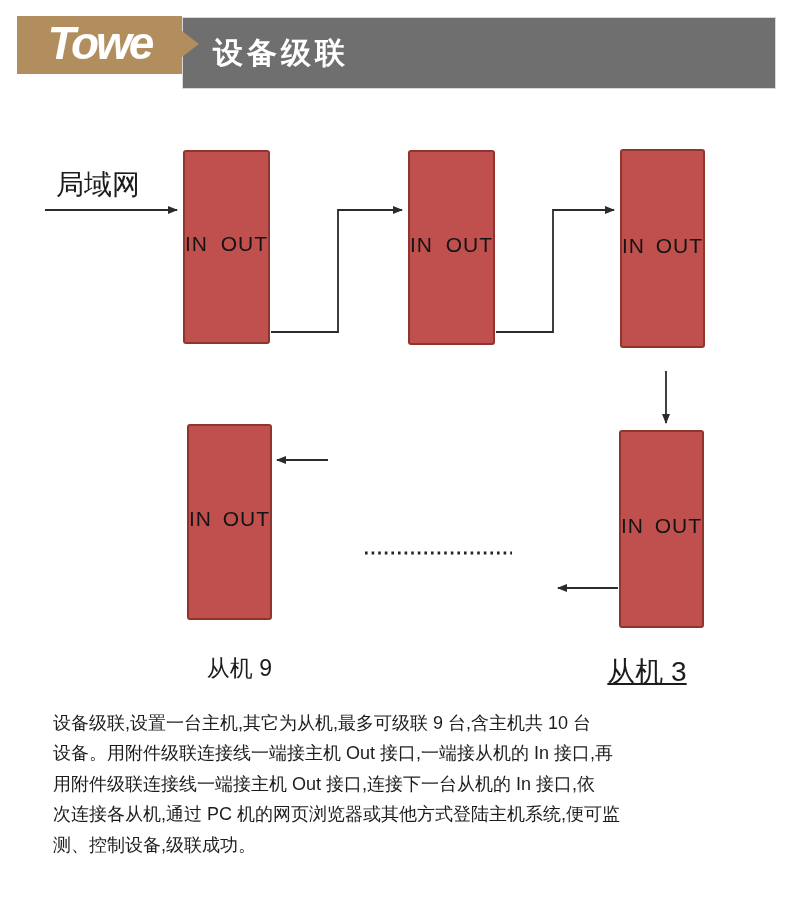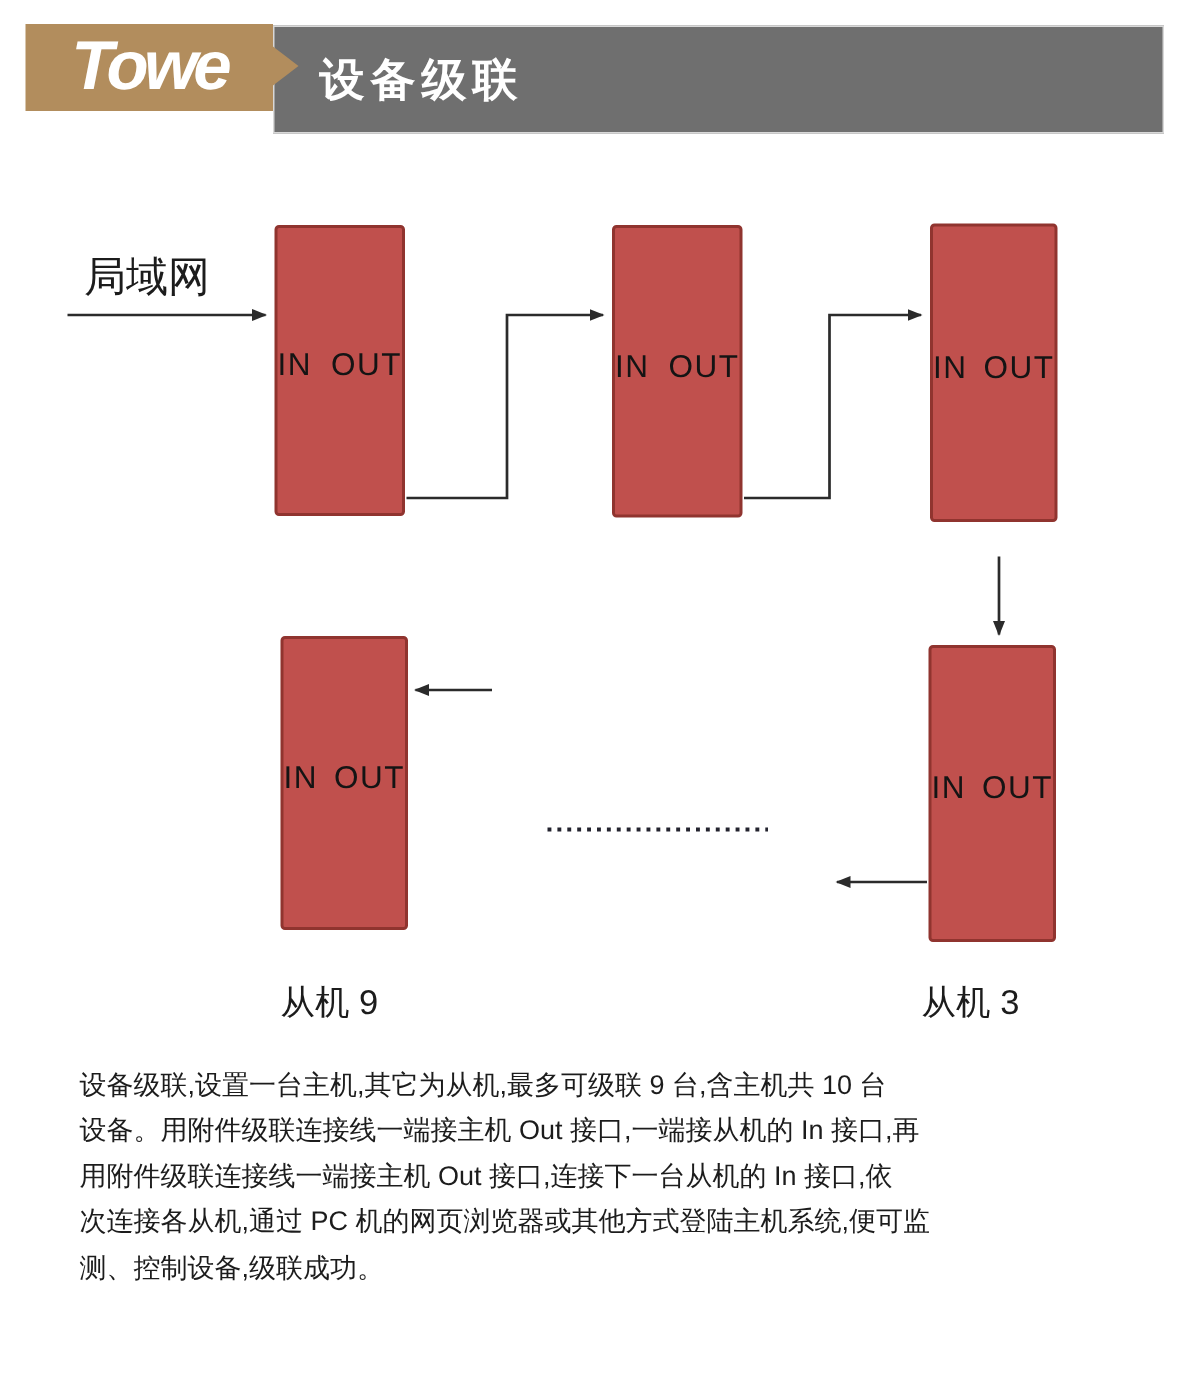--- a/index.html
+++ b/index.html
@@ -24,24 +24,24 @@
   .port-label{color:#141414;font-size:21px;letter-spacing:1px;}
 
   .box-1{left:183px;top:150px;width:87px;height:194px;}
   .box-2{left:408px;top:150px;width:87px;height:195px;}
   .box-3{left:620px;top:149px;width:85px;height:199px;}
   .box-4{left:619px;top:430px;width:85px;height:198px;}
   .box-5{left:187px;top:424px;width:85px;height:196px;}
 
   
   .lan-label{position:absolute;left:56px;top:166px;font-size:28px;color:#1c1c1c;}
-  .slave9-label{position:absolute;left:187px;top:653px;width:85px;text-align:left;
+  .slave9-label{position:absolute;left:187px;top:653px;width:85px;text-align:right;
     font-size:23px;color:#1c1c1c;}
   .slave3-label{position:absolute;left:597px;top:653px;width:100px;text-align:center;
-    font-size:23px;color:#1c1c1c;}
+    font-size:28px;color:#1c1c1c;text-decoration:underline;}
 
   
   .connector-svg{position:absolute;left:0;top:0;width:790px;height:923px;pointer-events:none;}
 
   
   .description{position:absolute;left:40px;top:708px;width:735px;color:#1c1c1c;}
   .description .line{font-size:18px;line-height:30.4px;white-space:nowrap;margin-left:13px;}
 </style>
 </head>
 <body>

